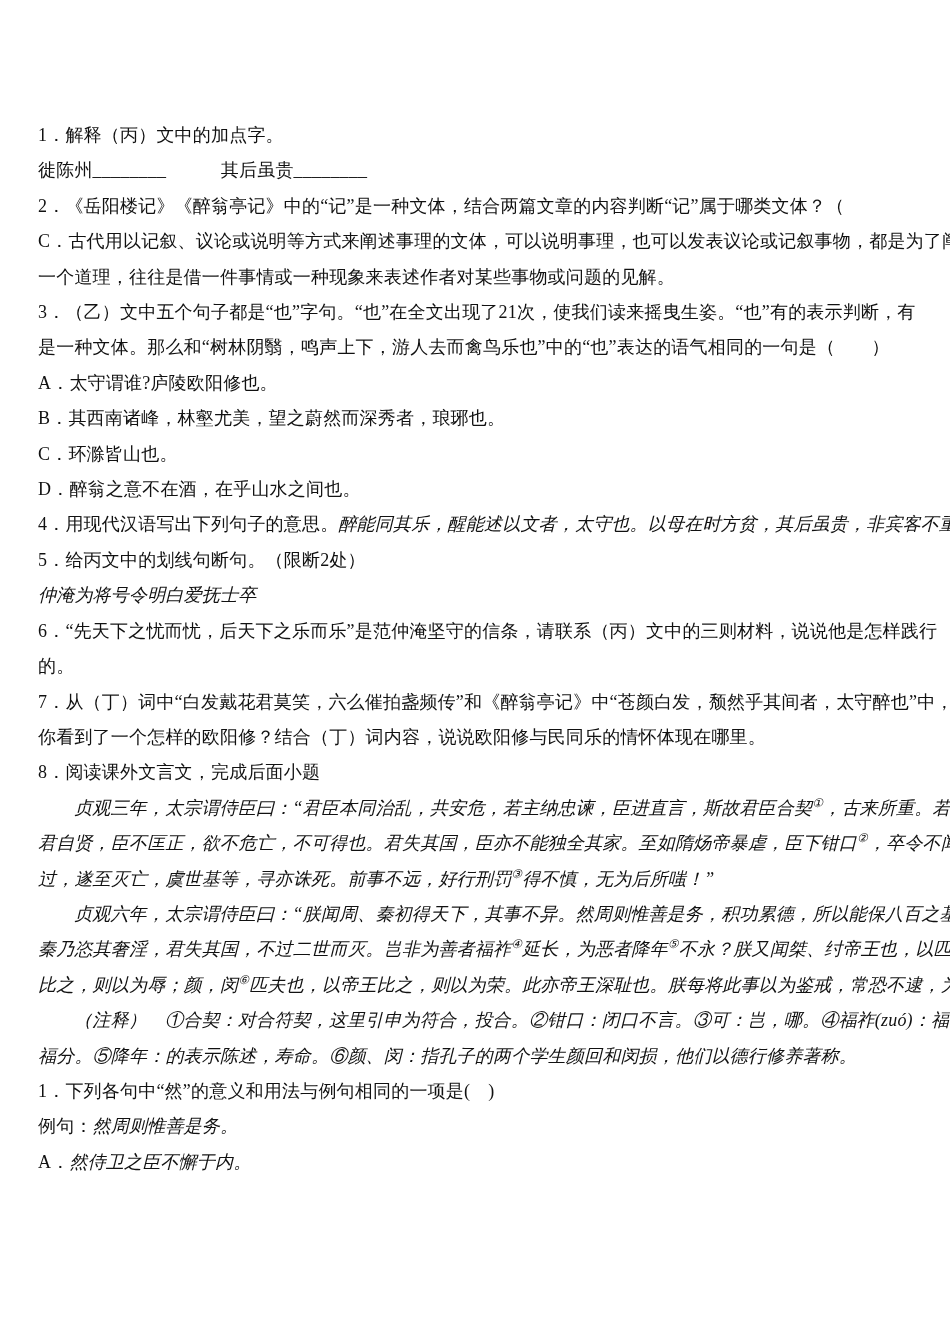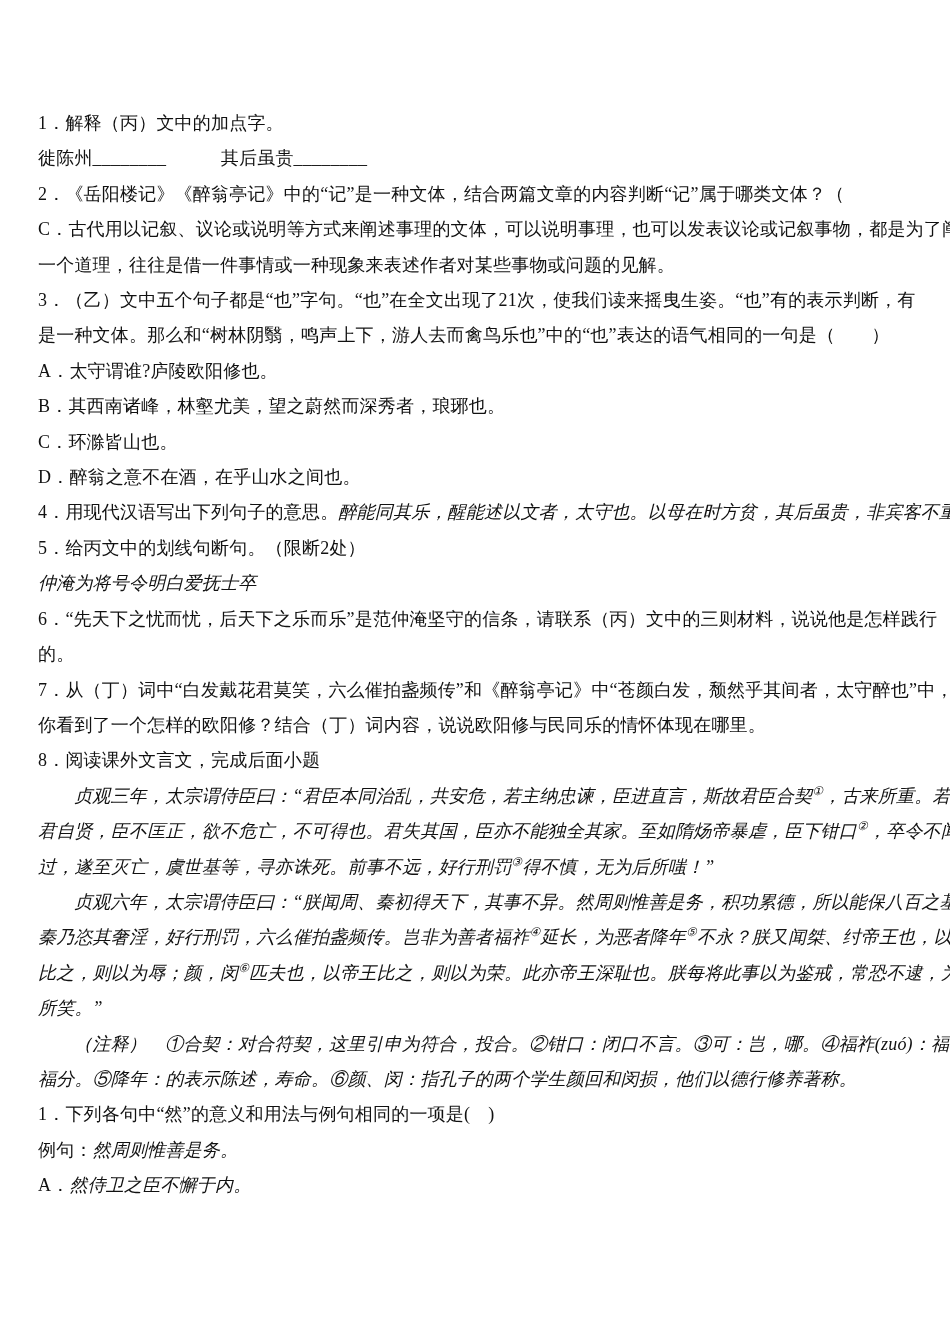--- a/index.html
+++ b/index.html
@@ -9,20 +9,21 @@
   }
   body {
     width: 950px;
     height: 1344px;
     overflow: hidden;
     color: #111111;
     font-family: "Liberation Serif", "DejaVu Serif", serif;
   }
   .doc {
     padding: 106px 38px 0 38px;
+    margin-top: 12px;
   }
   .line {
     margin: 0;
     font-size: 18px;
     line-height: 35.4px;
     white-space: pre;
     letter-spacing: 0.2px;
   }
   .kai {
     font-style: italic;
@@ -85,25 +86,24 @@
   <p class="line"><span>8．阅读课外文言文，完成后面小题</span></p>
 
   <p class="line kai indent"><span>贞观三年，太宗谓侍臣曰：“君臣本同治乱，共安危，若主纳忠谏，臣进直言，斯故君臣合契</span><span class="sup">①</span><span>，古来所重。若</span></p>
 
   <p class="line kai"><span>君自贤，臣不匡正，欲不危亡，不可得也。</span><span class="u">君失其国，臣亦不能独全其家</span><span>。至如隋炀帝暴虐，臣下钳口</span><span class="sup">②</span><span>，卒令不闻其</span></p>
 
   <p class="line kai"><span>过，遂至灭亡，虞世基等，寻亦诛死。前事不远，好行刑罚</span><span class="sup">③</span><span>得不慎，无为后所嗤！”</span></p>
 
   <p class="line kai indent"><span>贞观六年，太宗谓侍臣曰：“朕闻周、秦初得天下，其事不异。然周则惟善是务，积功累德，所以能保八百之基。</span></p>
 
-  <p class="line kai"><span>秦乃恣其奢淫，好行刑罚，六么催拍盏频传。岂非为善者福祚</span><span class="sup">④</span><span>延长，为恶者降年</span><span class="sup">⑤</span><span>不永？朕又闻桀、纣帝王也，以匹夫</span></p>
+  <p class="line kai"><span>秦乃恣其奢淫，君失其国，不过二世而灭。岂非为善者福祚</span><span class="sup">④</span><span>延长，为恶者降年</span><span class="sup">⑤</span><span>不永？朕又闻桀、纣帝王也，以匹夫</span></p>
 
   <p class="line kai"><span>比之，则以为辱；颜，闵</span><span class="sup">⑥</span><span>匹夫也，以帝王比之，则以为荣。此亦帝王深耻也。朕每将此事以为鉴戒，常恐不逮，为人</span></p>
 
-  <p class="line kai"><span>所笑。”</span></p>
 
   <p class="line kai indent"><span>（注释）　①合契：对合符契，这里引申为符合，投合。②钳口：闭口不言。③可：岂，哪。④福祚(zuó)：福禄，</span></p>
 
   <p class="line kai"><span>福分。⑤降年：的表示陈述，寿命。⑥颜、闵：指孔子的两个学生颜回和闵损，他们以德行修养著称。</span></p>
 
   <p class="line"><span>1．下列各句中“然”的意义和用法与例句相同的一项是(　)</span></p>
 
   <p class="line"><span>例句：</span><span class="kai">然周则惟善是务。</span></p>
 
   <p class="line"><span>A．</span><span class="kai">然侍卫之臣不懈于内。</span></p>

